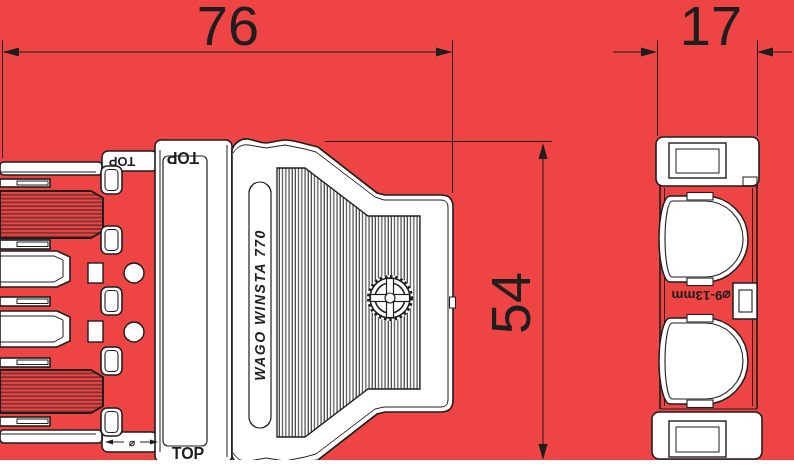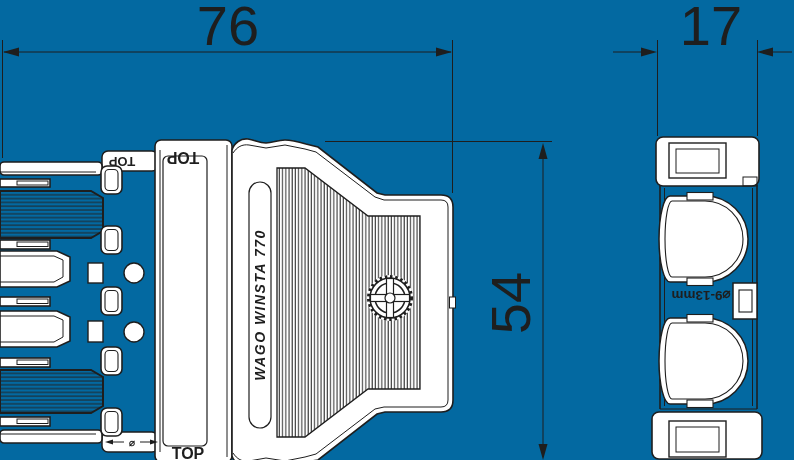--- a/index.html
+++ b/index.html
@@ -1,16 +1,16 @@
 <!DOCTYPE html>
 <html><head>
 <meta charset="utf-8">
 <style>
   html,body{margin:0;padding:0;background:#ffffff;}
-  .stage{width:794px;height:460px;position:relative;background:#0369a1;overflow:hidden;}
+  .stage{width:794px;height:460px;position:relative;background:#ef4444;overflow:hidden;}
   svg{display:block;}
   text{font-family:"Liberation Sans", sans-serif;fill:#1e1e1e;}
   .dimnum{font-size:56px;}
   .mark{font-weight:bold;}
 </style>
 </head>
 <body>
 
 <div class="stage">
 <svg width="794" height="466" viewBox="0 0 794 466">

